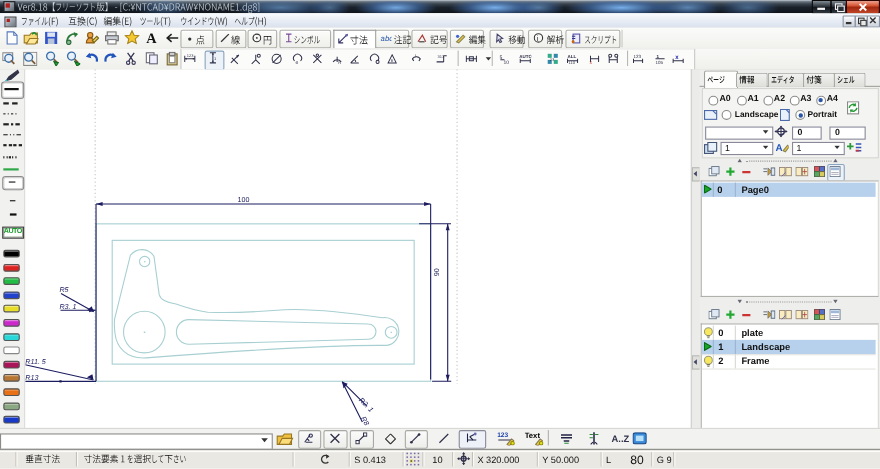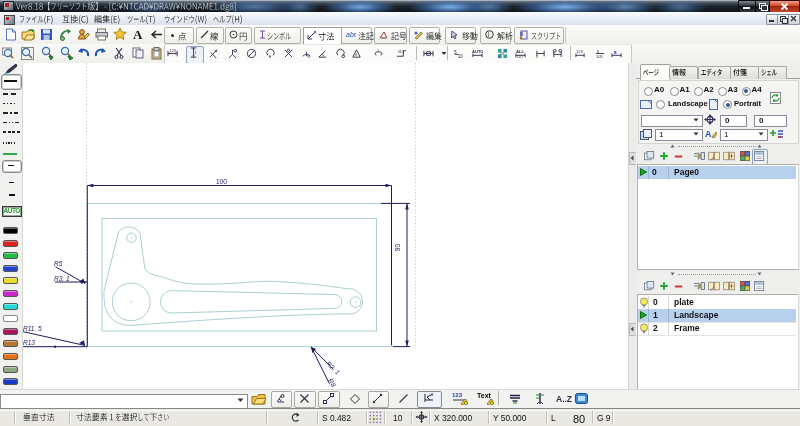--- a/index.html
+++ b/index.html
@@ -772,21 +772,21 @@
 <svg style="position:absolute;left:23px;top:411.2px;" width="33" height="12" viewBox="0 -9.3 33 12">
       <path d="M0.6 -0.1L7.4 -0.1L7.4 0.4L0.6 0.4ZM0.4 -3.5L7.5 -3.5L7.5 -3.0L0.4 -3.0ZM0.8 -1.8L7.1 -1.8L7.1 -1.3L0.8 -1.3ZM0.8 -5.2L7.1 -5.2L7.1 -4.7L0.8 -4.7ZM3.7 -6.5L4.2 -6.5L4.2 0.1L3.7 0.1ZM1.8 -5.0L2.3 -5.0L2.3 -1.5L1.8 -1.5ZM5.6 -5.0L6.1 -5.0L6.1 -1.5L5.6 -1.5ZM6.5 -7.1L6.8 -6.7Q6.3 -6.5 5.6 -6.4Q4.9 -6.3 4.1 -6.3Q3.3 -6.2 2.6 -6.2Q1.8 -6.1 1.0 -6.1Q1.0 -6.2 1.0 -6.3Q1.0 -6.4 0.9 -6.5Q1.7 -6.6 2.4 -6.6Q3.2 -6.7 4.0 -6.7Q4.7 -6.8 5.4 -6.9Q6.0 -7.0 6.5 -7.1ZM9.1 -0.3L15.4 -0.3L15.4 0.2L9.1 0.2ZM8.4 -6.4L15.3 -6.4L15.3 -5.9L8.4 -5.9ZM8.9 -4.9L9.3 -4.9L9.3 0.7L8.9 0.7ZM10.7 -3.5L10.7 -2.7L14.0 -2.7L14.0 -3.5ZM10.7 -2.3L10.7 -1.5L14.0 -1.5L14.0 -2.3ZM10.7 -4.7L10.7 -3.9L14.0 -3.9L14.0 -4.7ZM10.3 -5.1L14.4 -5.1L14.4 -1.1L10.3 -1.1ZM11.7 -7.2L12.3 -7.2Q12.2 -6.8 12.2 -6.4Q12.1 -5.9 12.1 -5.5Q12.0 -5.1 12.0 -4.8L11.5 -4.9Q11.6 -5.2 11.6 -5.6Q11.7 -6.0 11.7 -6.5Q11.7 -6.9 11.7 -7.2ZM16.3 -5.3L23.3 -5.3L23.3 -4.8L16.3 -4.8ZM20.9 -7.2L21.4 -7.2L21.4 -0.2Q21.4 0.2 21.3 0.3Q21.2 0.5 21.0 0.6Q20.8 0.6 20.3 0.7Q19.9 0.7 19.2 0.7Q19.2 0.6 19.2 0.5Q19.1 0.4 19.1 0.3Q19.1 0.2 19.0 0.1Q19.4 0.1 19.7 0.1Q20.1 0.1 20.3 0.1Q20.6 0.1 20.7 0.1Q20.8 0.1 20.9 0.0Q20.9 -0.0 20.9 -0.2ZM17.2 -3.6L17.6 -3.9Q17.9 -3.5 18.2 -3.2Q18.5 -2.8 18.7 -2.4Q19.0 -2.0 19.1 -1.7L18.7 -1.4Q18.6 -1.7 18.3 -2.1Q18.1 -2.5 17.8 -2.9Q17.5 -3.3 17.2 -3.6ZM26.2 -3.5L31.2 -3.5L31.2 -3.0L26.2 -3.0ZM26.6 -5.7L30.9 -5.7L30.9 -5.2L26.6 -5.2ZM28.4 -7.2L28.9 -7.2L28.9 -3.2L28.4 -3.2ZM26.2 -0.3Q26.7 -0.3 27.4 -0.3Q28.2 -0.4 29.0 -0.4Q29.8 -0.5 30.7 -0.5L30.7 -0.1Q29.9 -0.0 29.1 0.0Q28.3 0.1 27.5 0.2Q26.8 0.2 26.2 0.2ZM29.4 -1.8L29.8 -2.1Q30.1 -1.7 30.4 -1.2Q30.7 -0.8 31.0 -0.4Q31.2 0.1 31.3 0.4L30.9 0.7Q30.8 0.3 30.5 -0.1Q30.3 -0.5 30.0 -1.0Q29.7 -1.5 29.4 -1.8ZM27.9 -3.2L28.4 -3.1Q28.3 -2.6 28.1 -2.0Q27.8 -1.4 27.6 -0.9Q27.4 -0.4 27.2 0.0L26.8 -0.1Q26.9 -0.4 27.1 -0.8Q27.3 -1.2 27.4 -1.6Q27.6 -2.1 27.7 -2.5Q27.8 -2.9 27.9 -3.2ZM24.5 -6.7L24.7 -7.1Q25.0 -7.0 25.3 -6.9Q25.6 -6.7 25.9 -6.6Q26.1 -6.4 26.3 -6.2L26.0 -5.8Q25.9 -6.0 25.6 -6.1Q25.4 -6.3 25.1 -6.5Q24.8 -6.6 24.5 -6.7ZM24.1 -4.4L24.3 -4.8Q24.6 -4.7 24.9 -4.5Q25.2 -4.4 25.5 -4.3Q25.7 -4.1 25.9 -4.0L25.7 -3.5Q25.5 -3.7 25.2 -3.8Q25.0 -4.0 24.7 -4.1Q24.4 -4.3 24.1 -4.4ZM24.4 0.2Q24.6 -0.1 24.8 -0.6Q25.1 -1.1 25.3 -1.6Q25.6 -2.1 25.8 -2.6L26.2 -2.2Q26.0 -1.8 25.7 -1.3Q25.5 -0.8 25.2 -0.3Q25.0 0.2 24.8 0.6Z" fill="#111"></path>
     </svg>
 <svg style="position:absolute;left:76px;top:411.2px;" width="95" height="12" viewBox="0 -9.3 95 12">
       <path d="M0.4 -5.3L7.5 -5.3L7.5 -4.8L0.4 -4.8ZM5.1 -7.2L5.6 -7.2L5.6 -0.2Q5.6 0.2 5.5 0.3Q5.4 0.5 5.2 0.6Q4.9 0.6 4.5 0.7Q4.1 0.7 3.4 0.7Q3.4 0.6 3.4 0.5Q3.3 0.4 3.3 0.3Q3.2 0.2 3.2 0.1Q3.6 0.1 3.9 0.1Q4.3 0.1 4.5 0.1Q4.8 0.1 4.9 0.1Q5.0 0.1 5.1 0.0Q5.1 -0.0 5.1 -0.2ZM1.4 -3.6L1.8 -3.9Q2.1 -3.5 2.4 -3.2Q2.7 -2.8 2.9 -2.4Q3.2 -2.0 3.3 -1.7L2.9 -1.4Q2.7 -1.7 2.5 -2.1Q2.3 -2.5 2.0 -2.9Q1.7 -3.3 1.4 -3.6ZM10.3 -3.5L15.4 -3.5L15.4 -3.0L10.3 -3.0ZM10.7 -5.7L15.0 -5.7L15.0 -5.2L10.7 -5.2ZM12.6 -7.2L13.1 -7.2L13.1 -3.2L12.6 -3.2ZM10.4 -0.3Q10.9 -0.3 11.6 -0.3Q12.4 -0.4 13.2 -0.4Q14.0 -0.5 14.8 -0.5L14.8 -0.1Q14.0 -0.0 13.2 0.0Q12.4 0.1 11.7 0.2Q11.0 0.2 10.4 0.2ZM13.6 -1.8L14.0 -2.1Q14.3 -1.7 14.6 -1.2Q14.9 -0.8 15.1 -0.4Q15.4 0.1 15.5 0.4L15.1 0.7Q15.0 0.3 14.7 -0.1Q14.5 -0.5 14.2 -1.0Q13.9 -1.5 13.6 -1.8ZM12.1 -3.2L12.6 -3.1Q12.4 -2.6 12.2 -2.0Q12.0 -1.4 11.8 -0.9Q11.6 -0.4 11.4 0.0L11.0 -0.1Q11.1 -0.4 11.3 -0.8Q11.4 -1.2 11.6 -1.6Q11.7 -2.1 11.9 -2.5Q12.0 -2.9 12.1 -3.2ZM8.7 -6.7L8.9 -7.1Q9.2 -7.0 9.5 -6.9Q9.8 -6.7 10.1 -6.6Q10.3 -6.4 10.5 -6.2L10.2 -5.8Q10.1 -6.0 9.8 -6.1Q9.5 -6.3 9.2 -6.5Q8.9 -6.6 8.7 -6.7ZM8.2 -4.4L8.5 -4.8Q8.8 -4.7 9.1 -4.5Q9.4 -4.4 9.6 -4.3Q9.9 -4.1 10.1 -4.0L9.8 -3.5Q9.7 -3.7 9.4 -3.8Q9.1 -4.0 8.8 -4.1Q8.5 -4.3 8.2 -4.4ZM8.5 0.2Q8.7 -0.1 9.0 -0.6Q9.3 -1.1 9.5 -1.6Q9.8 -2.1 10.0 -2.6L10.3 -2.2Q10.1 -1.8 9.9 -1.3Q9.7 -0.8 9.4 -0.3Q9.2 0.2 8.9 0.6ZM16.2 -2.5L23.4 -2.5L23.4 -2.0L16.2 -2.0ZM16.4 -6.8L23.2 -6.8L23.2 -6.3L16.4 -6.3ZM19.0 -3.4L19.4 -3.3Q19.2 -2.8 18.9 -2.3Q18.5 -1.8 18.2 -1.4Q17.9 -0.9 17.7 -0.5L17.2 -0.7Q17.5 -1.1 17.8 -1.5Q18.1 -2.0 18.4 -2.5Q18.7 -3.0 19.0 -3.4ZM21.4 -2.3L21.8 -2.2Q21.6 -1.5 21.1 -1.0Q20.7 -0.5 20.0 -0.2Q19.4 0.2 18.5 0.4Q17.6 0.6 16.5 0.6Q16.5 0.5 16.4 0.4Q16.4 0.3 16.3 0.2Q17.7 0.1 18.8 -0.2Q19.8 -0.4 20.4 -1.0Q21.1 -1.5 21.4 -2.3ZM17.6 -0.8L17.8 -1.2Q18.8 -1.0 19.8 -0.8Q20.8 -0.6 21.7 -0.3Q22.5 -0.0 23.1 0.3L22.9 0.7Q22.2 0.4 21.4 0.1Q20.6 -0.1 19.6 -0.4Q18.6 -0.6 17.6 -0.8ZM18.6 -6.6L19.0 -6.6L19.0 -3.6L18.6 -3.6ZM20.4 -6.6L20.9 -6.6L20.9 -3.6L20.4 -3.6ZM17.2 -5.1L17.2 -3.8L22.3 -3.8L22.3 -5.1ZM16.8 -5.5L22.8 -5.5L22.8 -3.4L16.8 -3.4ZM27.4 -1.7L27.9 -1.7L27.9 0.7L27.4 0.7ZM27.0 -4.2L27.5 -4.0Q27.2 -3.7 26.8 -3.3Q26.4 -3.0 26.1 -2.8L25.8 -3.0Q26.0 -3.1 26.2 -3.4Q26.4 -3.6 26.7 -3.8Q26.9 -4.1 27.0 -4.2ZM28.6 -3.8L29.1 -3.5Q28.7 -3.2 28.2 -2.8Q27.7 -2.4 27.3 -2.1Q26.8 -1.7 26.3 -1.5L26.0 -1.7Q26.5 -2.0 26.9 -2.3Q27.4 -2.7 27.9 -3.1Q28.3 -3.5 28.6 -3.8ZM25.0 -3.1L25.3 -3.4Q25.6 -3.2 25.9 -3.0Q26.3 -2.8 26.6 -2.6Q26.9 -2.4 27.1 -2.2L26.7 -1.9Q26.6 -2.1 26.3 -2.3Q26.0 -2.5 25.6 -2.7Q25.3 -2.9 25.0 -3.1ZM28.9 -2.5L29.2 -2.8Q29.6 -2.6 30.0 -2.3Q30.3 -2.1 30.7 -1.8Q31.0 -1.5 31.2 -1.3L30.8 -1.0Q30.6 -1.2 30.3 -1.5Q30.0 -1.8 29.6 -2.0Q29.3 -2.3 28.9 -2.5ZM28.8 -0.8L29.1 -1.1Q29.5 -1.0 29.9 -0.7Q30.3 -0.5 30.6 -0.3Q30.9 -0.1 31.2 0.1L30.8 0.5Q30.6 0.3 30.2 0.0Q29.9 -0.2 29.5 -0.4Q29.1 -0.7 28.8 -0.8ZM24.3 -1.8Q24.8 -1.8 25.5 -1.8Q26.2 -1.8 27.0 -1.8Q27.9 -1.8 28.7 -1.9Q29.6 -1.9 30.4 -1.9L30.4 -1.5Q29.6 -1.5 28.7 -1.4Q27.9 -1.4 27.1 -1.4Q26.3 -1.4 25.6 -1.4Q24.9 -1.3 24.3 -1.3ZM26.1 -1.1L26.5 -0.9Q26.3 -0.7 25.9 -0.4Q25.6 -0.1 25.2 0.1Q24.8 0.3 24.5 0.5Q24.4 0.5 24.4 0.4Q24.3 0.3 24.2 0.3Q24.2 0.2 24.1 0.2Q24.6 -0.1 25.2 -0.4Q25.7 -0.8 26.1 -1.1ZM27.4 -7.2L27.9 -7.2L27.9 -4.2L27.4 -4.2ZM24.7 -6.5L30.8 -6.5L30.8 -6.1L24.7 -6.1ZM25.1 -5.5L30.3 -5.5L30.3 -5.1L25.1 -5.1ZM24.2 -4.4L31.2 -4.4L31.2 -4.0L24.2 -4.0ZM34.1 0.0L34.1 -0.5L35.4 -0.5L35.4 -5.5L34.4 -5.5L34.4 -5.9Q34.8 -5.9 35.0 -6.0Q35.3 -6.1 35.5 -6.3L36.0 -6.3L36.0 -0.5L37.2 -0.5L37.2 0.0ZM42.2 -6.8Q42.1 -6.5 42.1 -6.2Q42.0 -5.8 41.9 -5.4Q41.8 -5.0 41.6 -4.5Q41.4 -4.1 41.3 -3.7Q41.4 -3.9 41.5 -4.0Q41.7 -4.0 41.8 -4.1Q42.0 -4.1 42.1 -4.1Q42.5 -4.1 42.7 -3.8Q43.0 -3.6 43.0 -3.1Q43.0 -2.9 43.0 -2.7Q43.0 -2.4 43.0 -2.1Q43.0 -1.8 43.0 -1.6Q43.0 -1.3 43.0 -1.1L42.6 -1.1Q42.6 -1.3 42.6 -1.5Q42.6 -1.8 42.6 -2.0Q42.6 -2.3 42.6 -2.5Q42.6 -2.8 42.6 -2.9Q42.6 -3.3 42.4 -3.5Q42.3 -3.7 42.0 -3.7Q41.7 -3.7 41.5 -3.5Q41.2 -3.3 41.0 -3.0Q40.8 -2.9 40.7 -2.6Q40.6 -2.4 40.4 -2.2L40.1 -2.5Q40.5 -3.1 40.8 -3.7Q41.1 -4.2 41.3 -4.7Q41.5 -5.1 41.6 -5.4Q41.7 -5.8 41.7 -6.1Q41.8 -6.5 41.8 -6.8ZM40.2 -5.8Q40.4 -5.7 40.7 -5.7Q41.0 -5.7 41.2 -5.7Q41.6 -5.7 42.1 -5.7Q42.5 -5.8 43.0 -5.8Q43.5 -5.9 43.9 -6.0L43.9 -5.5Q43.6 -5.4 43.2 -5.4Q42.9 -5.3 42.5 -5.3Q42.1 -5.2 41.8 -5.2Q41.5 -5.2 41.2 -5.2Q41.0 -5.2 40.9 -5.2Q40.7 -5.2 40.5 -5.2Q40.4 -5.3 40.2 -5.3ZM44.7 -3.8Q44.7 -3.8 44.6 -3.8Q44.5 -3.7 44.4 -3.7Q44.3 -3.6 44.3 -3.6Q43.9 -3.4 43.5 -3.2Q43.1 -2.9 42.7 -2.6Q42.3 -2.3 42.1 -2.1Q41.9 -1.9 41.7 -1.6Q41.6 -1.3 41.6 -1.0Q41.6 -0.7 41.7 -0.5Q41.8 -0.4 41.9 -0.3Q42.1 -0.2 42.3 -0.2Q42.5 -0.2 42.7 -0.2Q43.1 -0.2 43.5 -0.2Q44.0 -0.3 44.4 -0.4L44.3 0.2Q44.1 0.2 43.8 0.3Q43.5 0.3 43.3 0.3Q43.0 0.3 42.7 0.3Q42.3 0.3 42.0 0.2Q41.6 0.1 41.4 -0.1Q41.2 -0.4 41.2 -0.9Q41.2 -1.3 41.3 -1.6Q41.4 -1.9 41.6 -2.2Q41.8 -2.4 42.1 -2.6Q42.4 -2.9 42.6 -3.1Q42.9 -3.3 43.2 -3.5Q43.4 -3.6 43.7 -3.8Q43.9 -3.9 44.1 -4.1Q44.3 -4.1 44.4 -4.2Q44.5 -4.3 44.6 -4.4ZM47.3 -3.8L47.3 -0.8L46.9 -0.8L46.9 -3.3L45.9 -3.3L45.9 -3.8ZM47.3 -1.0Q47.6 -0.5 48.2 -0.3Q48.7 -0.0 49.5 0.0Q49.8 0.0 50.3 0.0Q50.7 0.0 51.3 0.0Q51.8 0.0 52.3 0.0Q52.7 -0.0 53.1 -0.0Q53.1 0.0 53.0 0.1Q53.0 0.2 53.0 0.3Q52.9 0.4 52.9 0.5Q52.6 0.5 52.2 0.5Q51.7 0.5 51.2 0.5Q50.7 0.5 50.3 0.5Q49.8 0.5 49.5 0.5Q48.7 0.5 48.1 0.2Q47.5 -0.0 47.1 -0.6Q46.9 -0.3 46.6 0.0Q46.3 0.3 46.0 0.6L45.8 0.1Q46.0 -0.1 46.4 -0.4Q46.7 -0.7 46.9 -1.0ZM45.9 -6.7L46.3 -7.0Q46.5 -6.8 46.8 -6.5Q47.0 -6.3 47.2 -6.0Q47.4 -5.8 47.6 -5.5L47.2 -5.3Q47.1 -5.5 46.9 -5.7Q46.7 -6.0 46.4 -6.3Q46.2 -6.5 45.9 -6.7ZM48.0 -3.5L52.8 -3.5L52.8 -3.1L48.0 -3.1ZM47.7 -2.2L53.0 -2.2L53.0 -1.8L47.7 -1.8ZM49.2 -4.2L49.6 -4.2L49.6 -2.0L49.2 -2.0ZM51.1 -4.2L51.5 -4.2L51.5 -2.0L51.1 -2.0ZM48.2 -5.8L49.6 -5.8L49.6 -6.5L47.9 -6.5L47.9 -6.8L50.1 -6.8L50.1 -5.4L48.2 -5.4ZM48.0 -5.8L48.4 -5.8L48.4 -4.9Q48.4 -4.8 48.5 -4.8Q48.5 -4.7 48.7 -4.7Q48.8 -4.7 48.9 -4.7Q49.0 -4.7 49.2 -4.7Q49.4 -4.7 49.5 -4.7Q49.6 -4.7 49.7 -4.7Q49.8 -4.7 49.9 -4.8Q49.9 -4.9 49.9 -5.2Q50.0 -5.1 50.1 -5.1Q50.2 -5.1 50.3 -5.0Q50.3 -4.6 50.2 -4.5Q50.0 -4.3 49.8 -4.3Q49.7 -4.3 49.6 -4.3Q49.4 -4.3 49.2 -4.3Q49.0 -4.3 48.9 -4.3Q48.7 -4.3 48.7 -4.3Q48.4 -4.3 48.3 -4.4Q48.1 -4.4 48.1 -4.6Q48.0 -4.7 48.0 -4.9ZM50.8 -5.8L52.2 -5.8L52.2 -6.5L50.5 -6.5L50.5 -6.8L52.6 -6.8L52.6 -5.4L50.8 -5.4ZM50.6 -5.8L51.0 -5.8L51.0 -4.9Q51.0 -4.8 51.1 -4.8Q51.2 -4.7 51.4 -4.7Q51.4 -4.7 51.6 -4.7Q51.7 -4.7 51.9 -4.7Q52.0 -4.7 52.2 -4.7Q52.3 -4.7 52.4 -4.7Q52.6 -4.7 52.6 -4.8Q52.7 -4.9 52.7 -5.2Q52.7 -5.2 52.9 -5.1Q53.0 -5.1 53.0 -5.1Q53.0 -4.6 52.9 -4.5Q52.8 -4.3 52.5 -4.3Q52.4 -4.3 52.3 -4.3Q52.1 -4.3 51.9 -4.3Q51.7 -4.3 51.5 -4.3Q51.4 -4.3 51.3 -4.3Q51.1 -4.3 50.9 -4.4Q50.8 -4.4 50.7 -4.6Q50.6 -4.7 50.6 -4.9ZM50.9 -1.4L51.3 -1.6Q51.5 -1.5 51.8 -1.3Q52.1 -1.1 52.4 -0.9Q52.7 -0.7 52.8 -0.6L52.4 -0.3Q52.1 -0.6 51.7 -0.9Q51.3 -1.1 50.9 -1.4ZM49.4 -1.6L49.9 -1.5Q49.6 -1.2 49.1 -0.9Q48.7 -0.6 48.3 -0.3Q48.3 -0.4 48.2 -0.5Q48.1 -0.5 48.1 -0.6Q48.0 -0.6 48.0 -0.7Q48.4 -0.9 48.8 -1.1Q49.2 -1.4 49.4 -1.6ZM57.0 -6.7L57.5 -6.7L57.5 -3.8Q57.5 -3.3 57.4 -2.7Q57.4 -2.1 57.3 -1.5Q57.2 -0.9 56.9 -0.3Q56.7 0.2 56.3 0.7Q56.2 0.6 56.2 0.5Q56.1 0.5 56.0 0.4Q56.0 0.4 55.9 0.3Q56.3 -0.1 56.5 -0.6Q56.7 -1.1 56.8 -1.7Q57.0 -2.2 57.0 -2.7Q57.0 -3.3 57.0 -3.8ZM59.0 -3.5Q59.2 -2.7 59.5 -2.0Q59.7 -1.2 60.1 -0.6Q60.6 -0.1 61.1 0.2Q61.1 0.3 61.0 0.4Q60.9 0.4 60.9 0.5Q60.8 0.6 60.8 0.7Q60.2 0.3 59.8 -0.3Q59.3 -0.9 59.0 -1.7Q58.8 -2.5 58.6 -3.4ZM57.2 -6.7L60.7 -6.7L60.7 -3.3L57.2 -3.3L57.2 -3.8L60.2 -3.8L60.2 -6.2L57.2 -6.2ZM53.8 -5.4L56.6 -5.4L56.6 -4.9L53.8 -4.9ZM55.0 -7.2L55.5 -7.2L55.5 -0.0Q55.5 0.2 55.4 0.4Q55.3 0.5 55.2 0.6Q55.0 0.6 54.8 0.6Q54.5 0.7 54.0 0.7Q54.0 0.6 54.0 0.4Q53.9 0.3 53.9 0.2Q54.2 0.2 54.5 0.2Q54.8 0.2 54.8 0.2Q54.9 0.2 55.0 0.1Q55.0 0.1 55.0 -0.0ZM53.7 -2.6Q54.1 -2.7 54.5 -2.8Q55.0 -2.9 55.5 -3.1Q56.1 -3.2 56.6 -3.4L56.6 -2.9Q55.9 -2.7 55.2 -2.5Q54.4 -2.3 53.8 -2.1ZM63.3 -6.7Q63.3 -6.5 63.3 -6.3Q63.3 -6.1 63.2 -5.9Q63.2 -5.5 63.2 -5.0Q63.2 -4.4 63.2 -3.8Q63.2 -3.2 63.2 -2.6Q63.2 -2.0 63.2 -1.5Q63.2 -1.0 63.3 -0.7Q63.4 -0.4 63.7 -0.3Q63.9 -0.2 64.2 -0.2Q64.6 -0.2 65.0 -0.3Q65.3 -0.5 65.6 -0.7Q65.8 -1.0 66.0 -1.3Q66.2 -1.6 66.4 -1.9L66.7 -1.5Q66.5 -1.2 66.3 -0.8Q66.1 -0.5 65.8 -0.2Q65.5 0.0 65.1 0.2Q64.7 0.4 64.2 0.4Q63.8 0.4 63.5 0.2Q63.1 0.0 63.0 -0.4Q62.8 -0.8 62.8 -1.5Q62.8 -1.9 62.8 -2.3Q62.8 -2.8 62.8 -3.3Q62.8 -3.8 62.8 -4.3Q62.8 -4.8 62.8 -5.2Q62.8 -5.6 62.8 -5.9Q62.8 -6.1 62.8 -6.3Q62.8 -6.5 62.8 -6.7ZM67.9 -5.6Q68.0 -5.7 68.2 -5.7Q68.3 -5.7 68.4 -5.7Q68.5 -5.7 68.8 -5.7Q69.1 -5.8 69.4 -5.8Q69.8 -5.9 70.2 -5.9Q70.6 -6.0 71.0 -6.0Q71.4 -6.1 71.7 -6.1Q72.0 -6.1 72.2 -6.2Q72.4 -6.2 72.6 -6.2L72.6 -5.7Q72.5 -5.7 72.2 -5.7Q72.0 -5.6 71.8 -5.6Q71.6 -5.6 71.5 -5.5Q71.1 -5.4 70.8 -5.0Q70.6 -4.7 70.4 -4.3Q70.2 -3.9 70.1 -3.5Q70.0 -3.1 70.0 -2.7Q70.0 -2.2 70.2 -1.8Q70.3 -1.4 70.5 -1.1Q70.7 -0.8 71.0 -0.7Q71.3 -0.5 71.6 -0.4Q71.9 -0.3 72.2 -0.3L72.0 0.2Q71.7 0.2 71.4 0.1Q71.0 -0.0 70.7 -0.2Q70.4 -0.4 70.2 -0.8Q69.9 -1.1 69.8 -1.5Q69.7 -2.0 69.7 -2.6Q69.7 -3.3 69.8 -3.8Q70.0 -4.4 70.3 -4.9Q70.6 -5.3 70.9 -5.6Q70.7 -5.5 70.4 -5.5Q70.1 -5.4 69.7 -5.4Q69.4 -5.3 69.0 -5.3Q68.7 -5.2 68.4 -5.2Q68.1 -5.1 67.9 -5.0ZM73.8 -6.6L80.8 -6.6L80.8 -6.0L73.8 -6.0ZM76.9 -6.2L77.4 -6.2L77.4 0.7L76.9 0.7ZM77.2 -4.2L77.5 -4.6Q77.9 -4.4 78.3 -4.1Q78.7 -3.9 79.1 -3.6Q79.4 -3.4 79.8 -3.2Q80.1 -2.9 80.4 -2.7L80.0 -2.3Q79.8 -2.5 79.5 -2.7Q79.1 -3.0 78.8 -3.2Q78.4 -3.5 78.0 -3.7Q77.6 -4.0 77.2 -4.2ZM84.5 -6.1Q84.4 -6.2 84.4 -6.4Q84.4 -6.6 84.3 -6.7L84.7 -6.8Q84.7 -6.6 84.8 -6.3Q84.9 -6.0 84.9 -5.6Q85.0 -5.3 85.1 -5.0Q85.2 -4.5 85.4 -3.9Q85.6 -3.3 85.8 -2.9Q85.9 -2.8 86.0 -2.7Q86.0 -2.6 86.1 -2.5L85.9 -2.1Q85.8 -2.2 85.6 -2.2Q85.4 -2.2 85.2 -2.3Q85.0 -2.3 84.8 -2.3Q84.6 -2.3 84.5 -2.4L84.5 -2.8Q84.7 -2.8 84.9 -2.8Q85.1 -2.7 85.3 -2.7Q85.4 -2.7 85.6 -2.7Q85.4 -3.0 85.3 -3.3Q85.1 -3.7 85.0 -4.1Q84.8 -4.5 84.7 -4.9Q84.6 -5.3 84.6 -5.6Q84.5 -5.9 84.5 -6.1ZM82.2 -5.3Q82.7 -5.3 83.2 -5.2Q83.7 -5.2 84.1 -5.2Q84.5 -5.2 84.8 -5.3Q85.1 -5.3 85.3 -5.4Q85.6 -5.4 85.9 -5.5Q86.2 -5.6 86.4 -5.7L86.4 -5.2Q86.2 -5.1 86.0 -5.0Q85.7 -4.9 85.4 -4.9Q85.2 -4.8 85.0 -4.8Q84.4 -4.7 83.7 -4.7Q83.0 -4.7 82.3 -4.8ZM83.1 -2.7Q82.9 -2.3 82.9 -2.1Q82.8 -1.8 82.8 -1.4Q82.8 -0.8 83.2 -0.5Q83.6 -0.2 84.3 -0.2Q84.7 -0.2 85.1 -0.3Q85.5 -0.3 85.8 -0.4L85.8 0.1Q85.5 0.2 85.1 0.3Q84.7 0.3 84.2 0.3Q83.7 0.3 83.3 0.1Q82.9 -0.1 82.6 -0.5Q82.4 -0.8 82.4 -1.4Q82.4 -1.8 82.5 -2.1Q82.6 -2.4 82.7 -2.8ZM88.6 -6.0Q88.5 -5.9 88.5 -5.7Q88.5 -5.6 88.5 -5.4Q88.5 -5.3 88.5 -5.2Q88.5 -4.9 88.5 -4.6Q88.5 -4.2 88.5 -3.8Q88.5 -3.5 88.6 -3.1Q88.6 -2.3 88.7 -1.8Q88.9 -1.2 89.0 -0.9Q89.2 -0.6 89.4 -0.6Q89.5 -0.6 89.7 -0.7Q89.8 -0.9 89.9 -1.1Q90.0 -1.4 90.1 -1.7Q90.2 -2.0 90.2 -2.4L90.5 -1.9Q90.3 -1.2 90.2 -0.8Q90.0 -0.3 89.8 -0.1Q89.6 0.0 89.4 0.0Q89.2 0.0 88.9 -0.3Q88.6 -0.5 88.5 -1.2Q88.3 -1.9 88.2 -3.0Q88.2 -3.3 88.1 -3.8Q88.1 -4.2 88.1 -4.6Q88.1 -5.0 88.1 -5.2Q88.1 -5.4 88.1 -5.6Q88.1 -5.8 88.1 -6.0ZM91.7 -5.7Q91.9 -5.4 92.0 -5.0Q92.2 -4.6 92.3 -4.2Q92.4 -3.8 92.5 -3.3Q92.6 -2.9 92.7 -2.4Q92.7 -1.9 92.8 -1.5L92.4 -1.3Q92.4 -1.9 92.3 -2.5Q92.2 -3.1 92.0 -3.6Q91.9 -4.2 91.7 -4.7Q91.6 -5.1 91.4 -5.5Z" fill="#111"></path>
     </svg>
 <svg class="abs" style="left:290px;top:412px" width="11" height="11" viewBox="0 0 11 11">
       <path d="M8.5 8A3.6 3.6 0 1 1 8.5 3" fill="none" stroke="#333" stroke-width="1.2"></path>
       <path d="M6.5 1l3 2-3 2z" fill="#333"></path>
     </svg>
-<div class="t" style="left:322px;top:412.5px;font-size:8.4px;color:#111;">S 0.482</div>
+<div class="t" style="left:322px;top:412.5px;font-size:8.4px;color:#111;">S 0.413</div>
 <svg class="abs" style="left:369px;top:411px" width="13" height="13" viewBox="0 0 13 13">
       <g fill="#7a6aaa">
         <rect x="0.5" y="0.5" width="1.4" height="1.4"></rect>
         <rect x="0.5" y="3.9" width="1.4" height="1.4"></rect>
         <rect x="0.5" y="7.3" width="1.4" height="1.4"></rect>
         <rect x="0.5" y="10.7" width="1.4" height="1.4"></rect>
         <rect x="3.9" y="0.5" width="1.4" height="1.4"></rect>
         <rect x="3.9" y="3.9" width="1.4" height="1.4"></rect>
         <rect x="3.9" y="7.3" width="1.4" height="1.4"></rect>
         <rect x="3.9" y="10.7" width="1.4" height="1.4"></rect>

